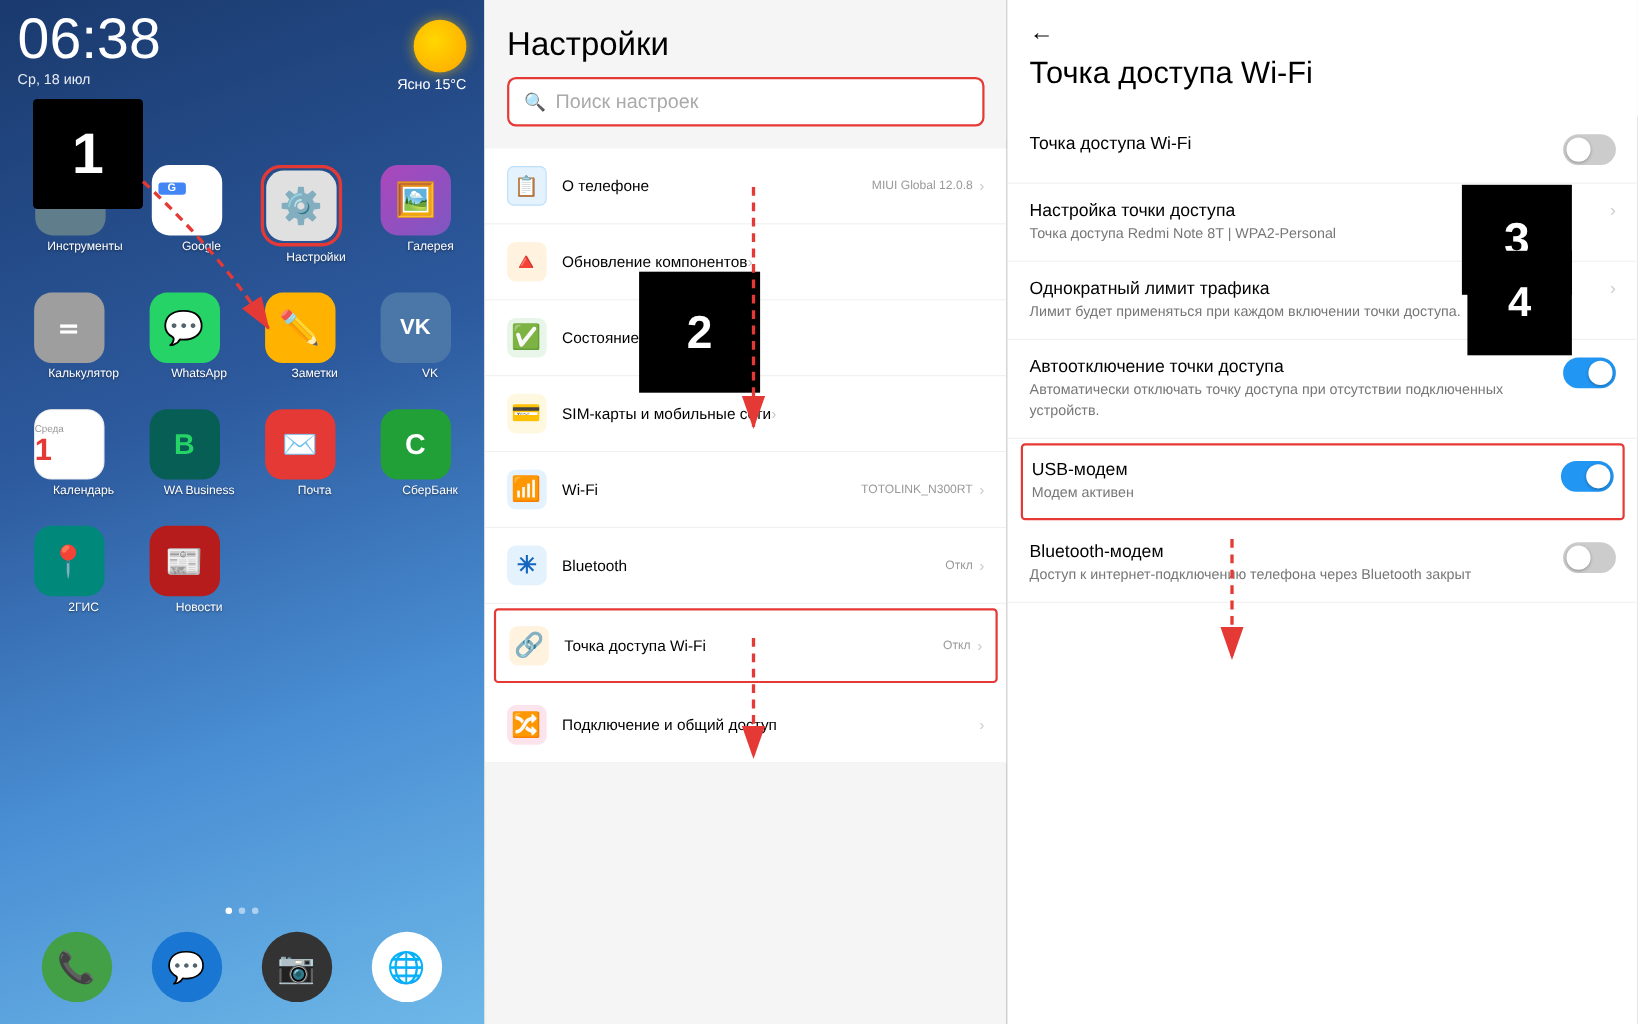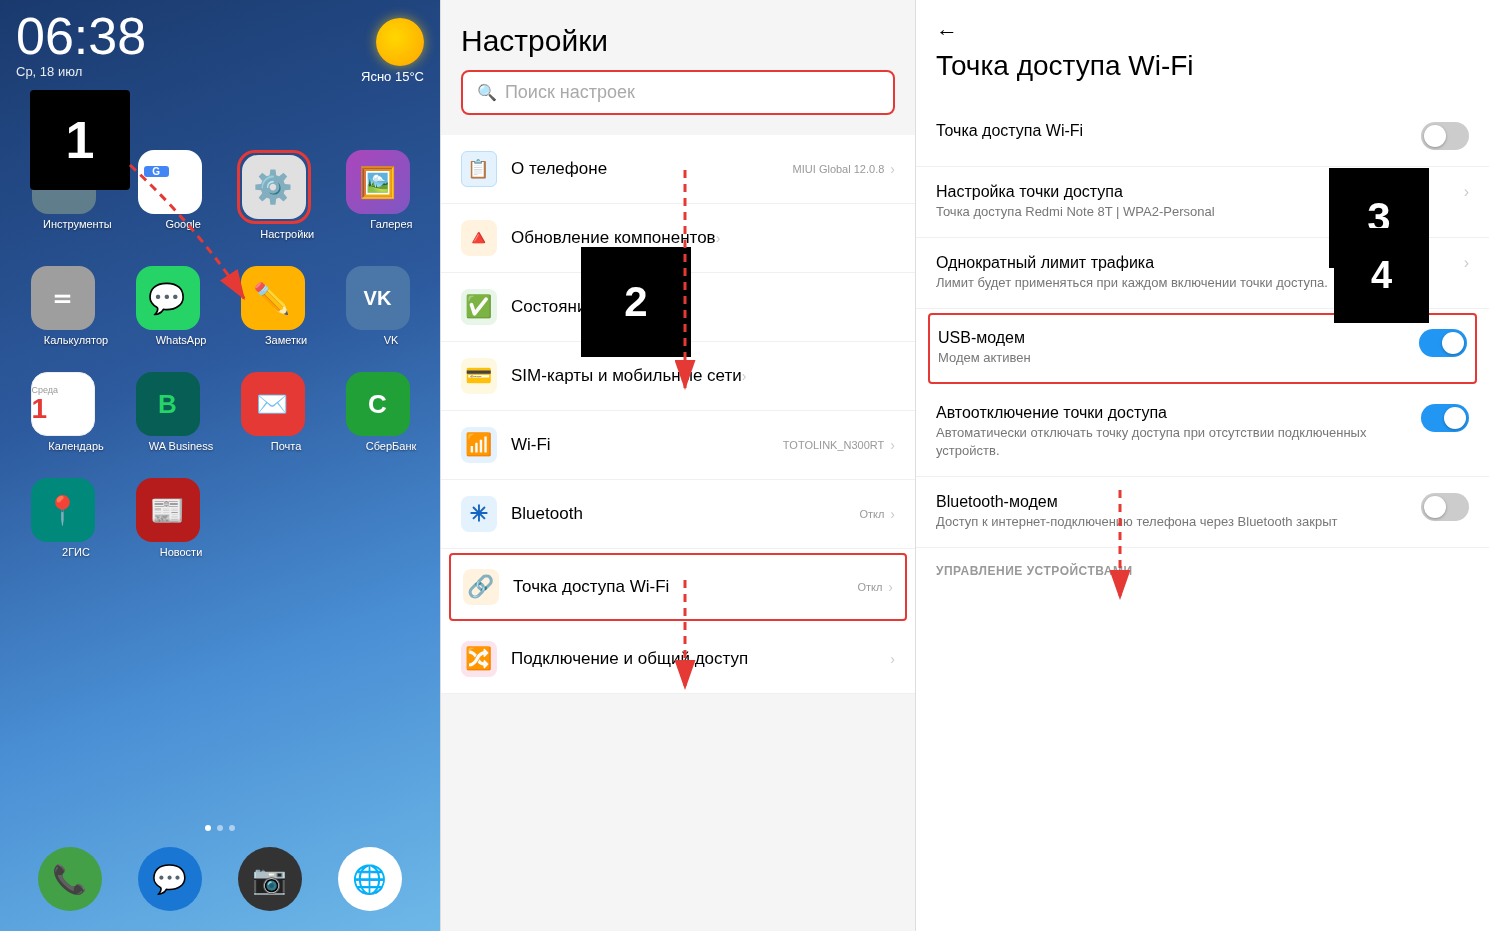--- a/index.html
+++ b/index.html
@@ -204,21 +204,21 @@
       align-items: center;
       justify-content: center;
       margin-right: 14px;
       font-size: 20px;
       flex-shrink: 0;
     }
     .settings-item-text {
       flex: 1;
     }
     .settings-item-label {
-      font-size: 17px;
+      font-size: 14px;
       font-weight: 500;
       color: #000;
     }
     .settings-item-value {
       font-size: 11px;
       color: #999;
       margin-left: auto;
       margin-right: 6px;
     }
     .chevron {
@@ -614,57 +614,56 @@
       </div>
       <div class="tochka-item-content">
         <div class="tochka-item-title">Однократный лимит трафика</div>
         <div class="tochka-item-subtitle">Лимит будет применяться при каждом включении точки доступа.</div>
       </div>
       <div class="tochka-item-right">
         <span class="chevron-right">›</span>
       </div>
     </div>
 
+    <div class="tochka-item">
+      <div class="tochka-item-content">
+        <div class="tochka-item-title">Автоотключение точки доступа</div>
+        <div class="tochka-item-subtitle">Автоматически отключать точку доступа при отсутствии подключенных устройств.</div>
+      </div>
+      <div class="tochka-item-right">
+        <div class="toggle on">
+          <div class="toggle-thumb"></div>
+        </div>
+      </div>
+    </div>
+
     <div class="tochka-item highlighted-usb">
       <div class="tochka-item-content">
         <div class="tochka-item-title">USB-модем</div>
         <div class="tochka-item-subtitle">Модем активен</div>
       </div>
       <div class="tochka-item-right">
         <div class="toggle on">
           <div class="toggle-thumb"></div>
         </div>
       </div>
     </div>
 
     <div class="tochka-item">
       <div class="tochka-item-content">
-        <div class="tochka-item-title">Автоотключение точки доступа</div>
-        <div class="tochka-item-subtitle">Автоматически отключать точку доступа при отсутствии подключенных устройств.</div>
-      </div>
-      <div class="tochka-item-right">
-        <div class="toggle on">
-          <div class="toggle-thumb"></div>
-        </div>
-      </div>
-    </div>
-
-    <div class="tochka-item">
-      <div class="tochka-item-content">
         <div class="tochka-item-title">Bluetooth-модем</div>
         <div class="tochka-item-subtitle">Доступ к интернет-подключению телефона через Bluetooth закрыт</div>
       </div>
       <div class="tochka-item-right">
         <div class="toggle off">
           <div class="toggle-thumb"></div>
         </div>
       </div>
     </div>
 
-    <div class="section-label">УПРАВЛЕНИЕ УСТРОЙСТВАМИ</div>
 
   </div>
 </div>
 
 <svg style="position:fixed; top:0; left:0; width:1489px; height:931px; pointer-events:none; z-index:100;" viewBox="0 0 1489 931">
 
   <path d="M 130 165 Q 200 230 245 300" stroke="#e53935" stroke-width="3" fill="none" stroke-dasharray="8,6" marker-end="url(#arrow)"></path>
 
   <path d="M 685 170 L 685 390" stroke="#e53935" stroke-width="3" fill="none" stroke-dasharray="8,6" marker-end="url(#arrow)"></path>
 

